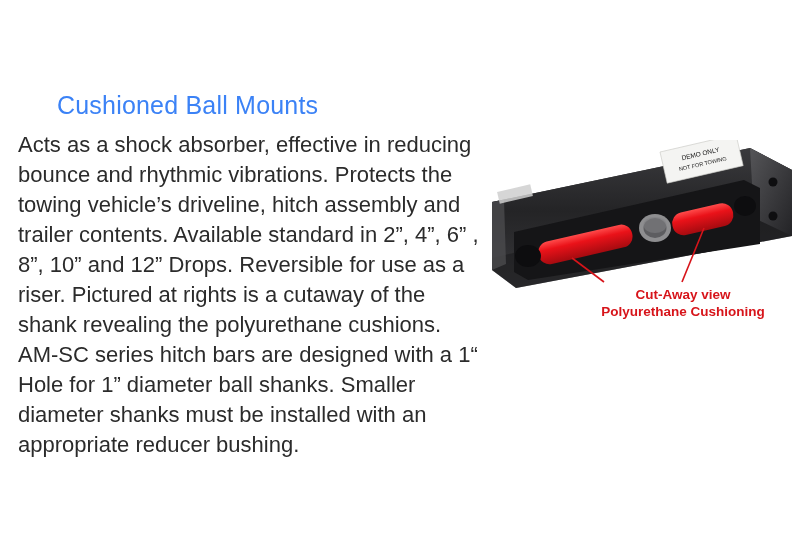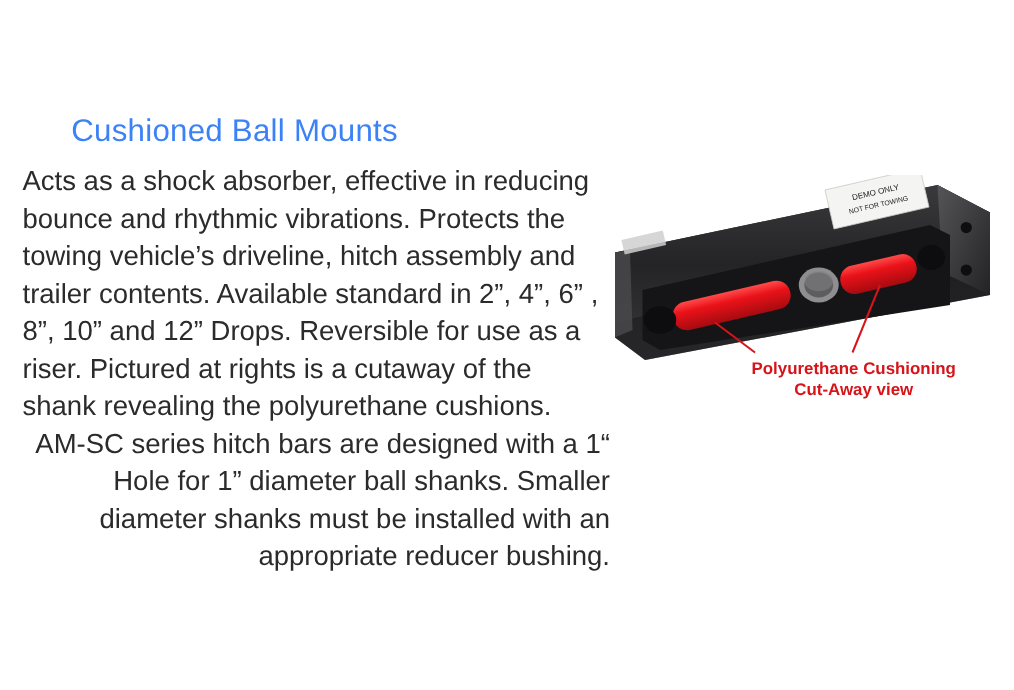--- a/index.html
+++ b/index.html
@@ -38,21 +38,20 @@
     width: 470px;
     font-size: 22px;
     line-height: 30px;
     color: #2b2b2b;
   }
   .para {
     margin: 0;
   }
   .para + .para {
     margin-top: 0px;
-    text-align: right;
   }
   
   .photo {
     position: absolute;
     left: 492px;
     top: 140px;
     width: 300px;
     height: 165px;
   }
   .photo svg {
@@ -146,17 +145,17 @@
       <rect x="6" y="48" width="34" height="12" fill="#cfcfcf" transform="rotate(-13 23 54)" opacity="0.85"></rect>
 
       <g stroke="#d7141a" stroke-width="1.6" fill="none">
         <path d="M80,118 L112,142"></path>
         <path d="M212,88 L190,142"></path>
       </g>
     </svg>
   </div>
 
   <div class="caption">
+    <div>Cut-Away view</div>
     <div>Polyurethane Cushioning</div>
-    <div>Cut-Away view</div>
   </div>
 
 </div>
 
 </body></html>

